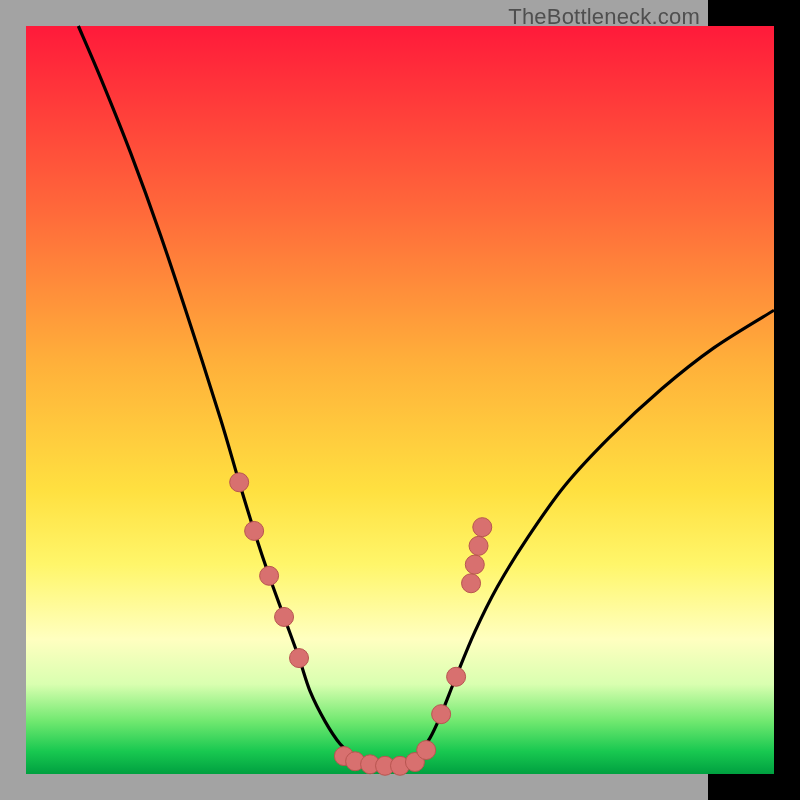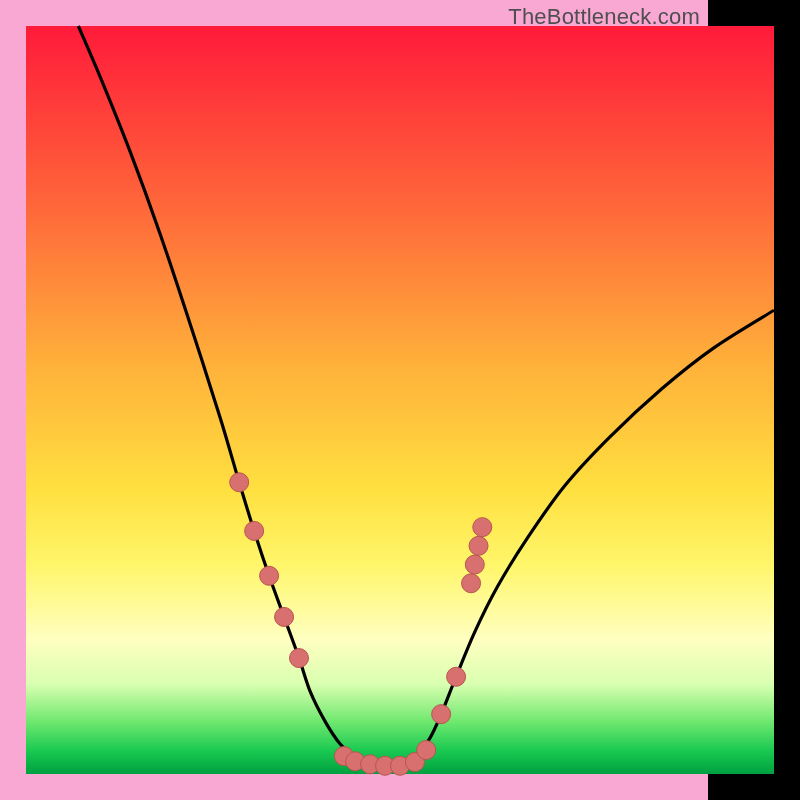--- a/index.html
+++ b/index.html
@@ -10,21 +10,21 @@
     background: #000;
     overflow: hidden;
     font-family: Arial, Helvetica, sans-serif;
   }
   .frame {
     position: absolute;
     left: 0;
     top: 0;
     width: 708px;
     height: 800px;
-    background: #f9a8d4;
+    background: #a3a3a3;
   }
   .plot {
     position: absolute;
     left: 26px;
     top: 26px;
     width: 748px;
     height: 748px;
     background: linear-gradient(to bottom,
       #ff1a3a 0%,
       #ff3a3a 10%,

